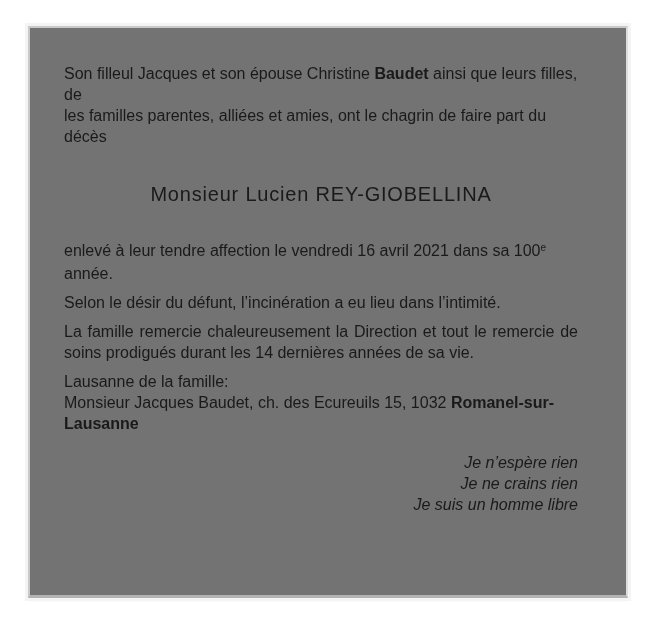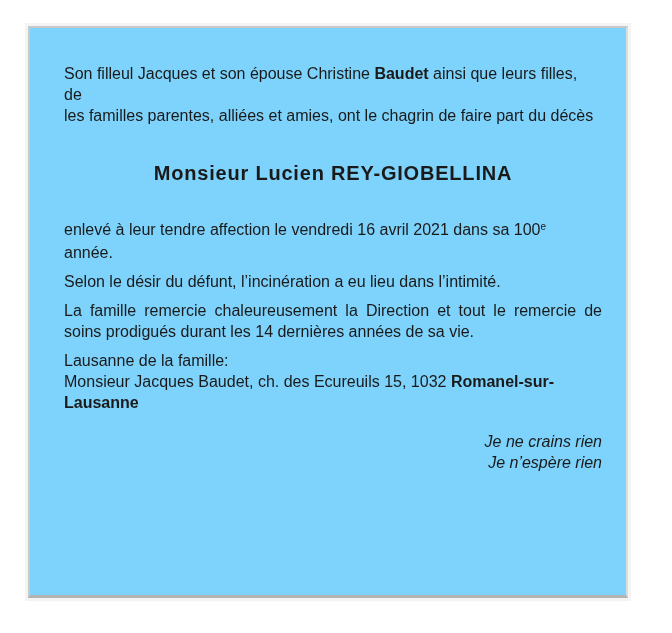--- a/index.html
+++ b/index.html
@@ -14,39 +14,39 @@
     overflow: hidden;
     font-family: "Liberation Sans", sans-serif;
   }
   .notice-card {
     position: absolute;
     left: 28px;
     top: 26px;
     width: 600px;
     height: 572px;
     box-sizing: border-box;
-    background: #7dd3fc;
+    background: #737373;
     border: 2px solid;
     border-color: #c9c9c9 #dddddd #b3b3b3 #c9c9c9;
     border-bottom-width: 3px;
     box-shadow: 0 0 0 3px #f4f4f4, 0 4px 2px -2px #c2c2c2;
-    padding: 35px 24px 0 34px;
+    padding: 35px 48px 0 34px;
     color: #1a1a1a;
     font-size: 16px;
     line-height: 21px;
   }
   .para { margin: 0 0 8px 0; }
   .line { display: block; }
   
   .jline {
     text-align: justify;
     text-align-last: justify;
   }
   .name-title {
-    font-weight: bold;
+    font-weight: normal;
     font-size: 20px;
     line-height: 26px;
     letter-spacing: 0.8px;
     text-align: center;
     margin: 34px 0 33px 0;
   }
   .b { font-weight: bold; }
   .sup {
     font-size: 10px;
     position: relative;
@@ -84,17 +84,18 @@
     <span class="line">soins prodigués durant les 14 dernières années de sa vie.</span>
   </div>
 
   <div class="para">
     <span class="line">Lausanne de la famille:</span>
     <span class="line"><span>Monsieur Jacques Baudet, ch. des Ecureuils 15, 1032 </span><span class="b">Romanel-sur-</span></span>
     <span class="line b">Lausanne</span>
   </div>
 
   <div class="para quote">
+    <span class="line">Je n’espère rien</span>
     <span class="line">Je ne crains rien</span>
-    <span class="line">Je n’espère rien</span>
+    <span class="line">Je suis un homme libre</span>
   </div>
 
 </div>
 
 </body></html>

